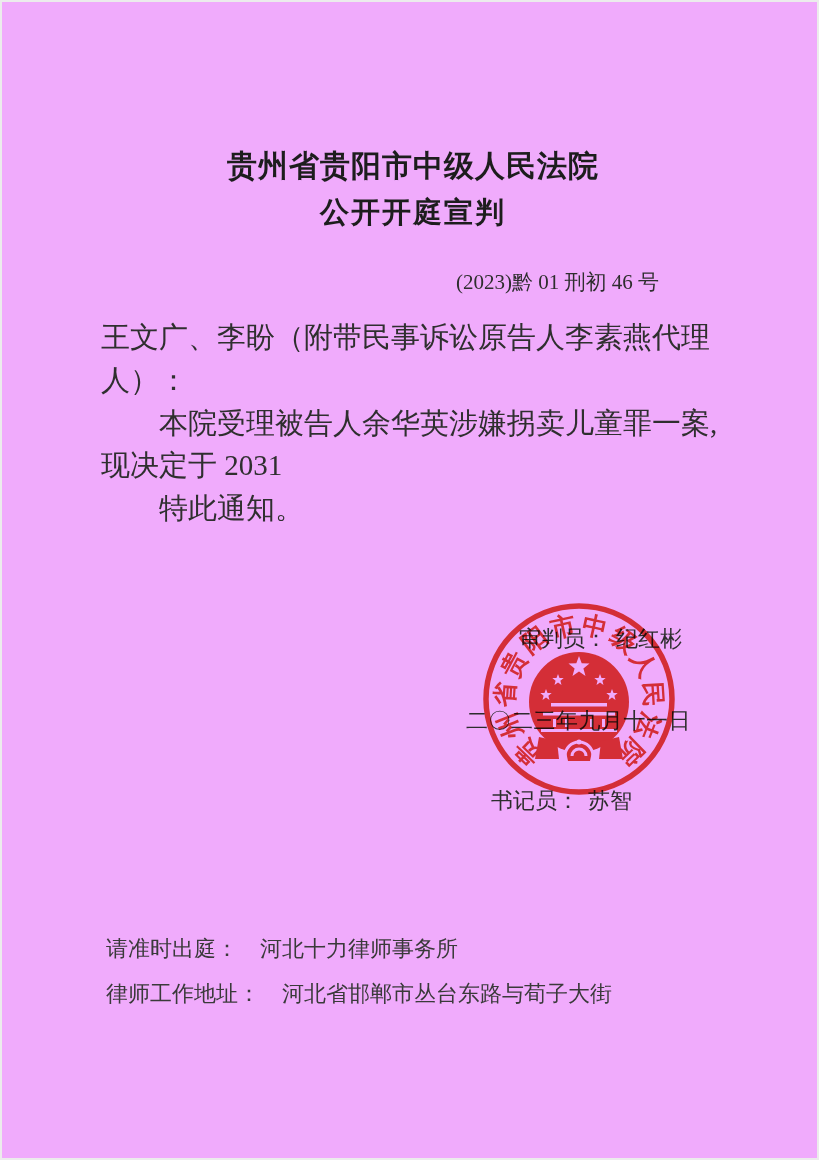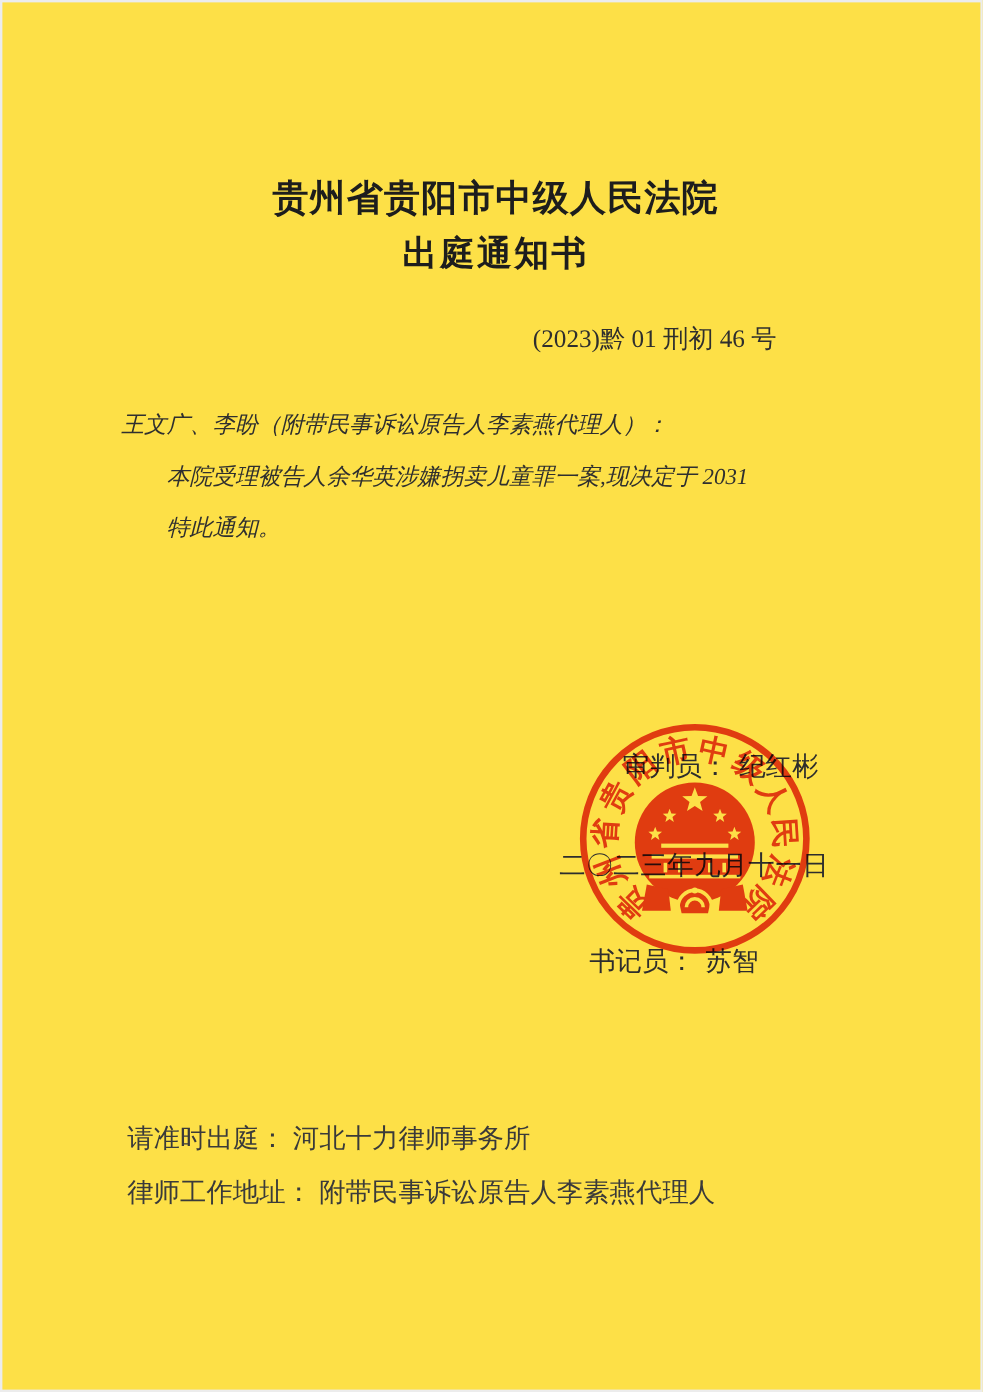--- a/index.html
+++ b/index.html
@@ -6,21 +6,21 @@
     margin: 0;
     padding: 0;
     background: #f4f4f4;
     font-family: "Liberation Serif", "DejaVu Serif", serif;
   }
   .page {
     position: relative;
     width: 819px;
     height: 1160px;
     margin: 0 auto;
-    background: #fde047;
+    background: #f0abfc;
     box-sizing: border-box;
     border: 2px solid #ececec;
     overflow: hidden;
     color: #2f2f2f;
   }
   
   .title-block {
     position: absolute;
     top: 140px;
     left: 99px;
@@ -39,34 +39,33 @@
     margin: 0;
     font-size: 29px;
     font-weight: 700;
     letter-spacing: 2px;
     line-height: 47px;
     color: #1d1d1d;
   }
   .case-number {
     position: absolute;
     top: 266px;
-    right: 170px;
+    right: 158px;
     font-size: 21px;
     color: #2e2e2e;
   }
   
   .body-text {
     position: absolute;
-    top: 332px;
+    top: 314px;
     left: 99px;
     width: 626px;
-    font-size: 19px;
+    font-size: 29px;
     line-height: 42.8px;
     color: #2f2f2f;
-    font-style: italic;
   }
   .body-text p { margin: 0; }
   .indent { text-indent: 2em; }
   
   .sig-line {
     position: absolute;
     font-size: 22px;
     color: #2d2d2d;
     white-space: nowrap;
   }
@@ -103,30 +102,30 @@
   
   .footer {
     position: absolute;
     top: 924px;
     left: 104px;
     font-size: 22px;
     line-height: 45px;
     color: #3a3a3a;
   }
   .footer p { margin: 0; white-space: nowrap; }
-  .footer-value { margin-left: 6px; }
+  .footer-value { margin-left: 22px; }
 </style>
 </head>
 <body>
 
 <div class="page">
 
   <div class="title-block">
     <h1 class="court-name">贵州省贵阳市中级人民法院</h1>
-    <h2 class="doc-title">出庭通知书</h2>
+    <h2 class="doc-title">公开开庭宣判</h2>
   </div>
 
   <div class="case-number">(2023)黔 01 刑初 46 号</div>
 
   <div class="body-text">
     <p>王文广、李盼（附带民事诉讼原告人李素燕代理人）：</p>
     <p class="indent">本院受理被告人余华英涉嫌拐卖儿童罪一案,现决定于 2031</p>
     <p class="indent">特此通知。</p>
   </div>
 
@@ -184,17 +183,17 @@
       <path class="white-stroke" d="M86,157 A14 14 0 0 1 114,157" stroke-width="3"></path>
       <path class="white-stroke" d="M93,157 A7 7 0 0 1 107,157" stroke-width="3"></path>
     </g>
   </svg>
 
   <div class="footer">
     <p>
       <span>请准时出庭：</span><span class="footer-value">河北十力律师事务所</span>
     </p>
     <p>
-      <span>律师工作地址：</span><span class="footer-value">附带民事诉讼原告人李素燕代理人</span>
+      <span>律师工作地址：</span><span class="footer-value">河北省邯郸市丛台东路与荀子大街</span>
     </p>
   </div>
 
 </div>
 
 </body></html>

